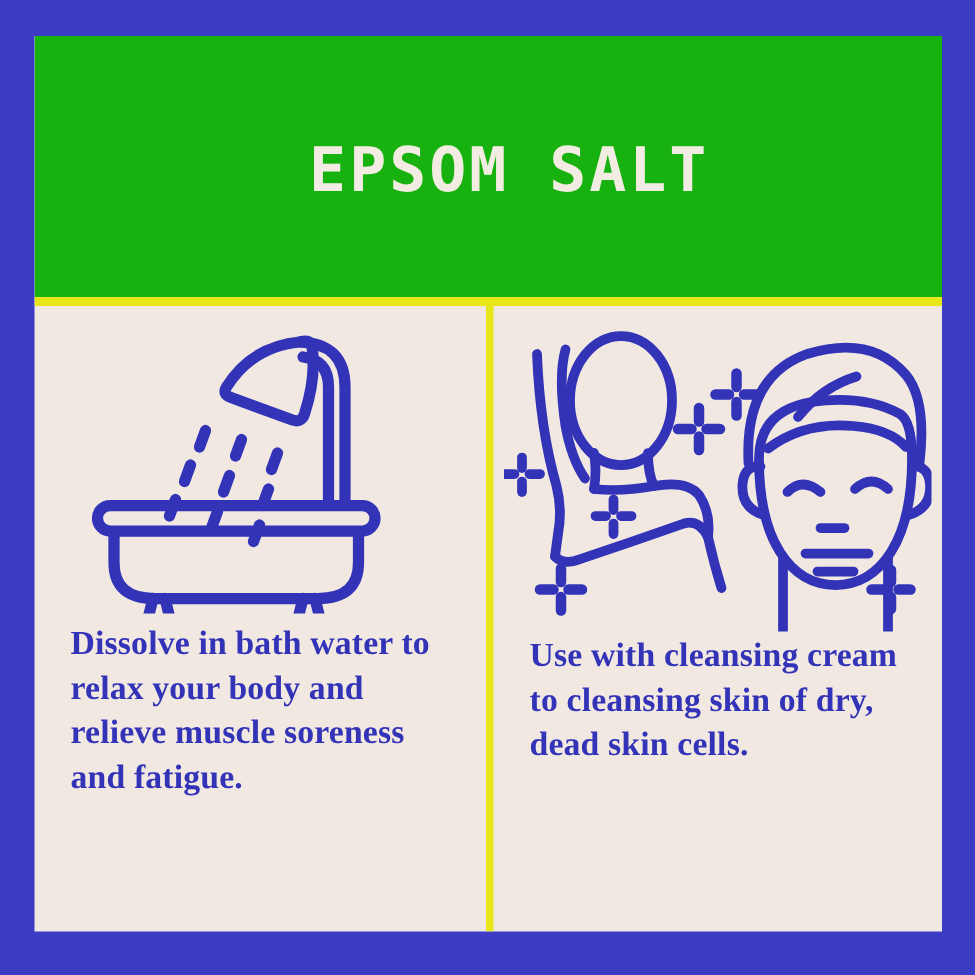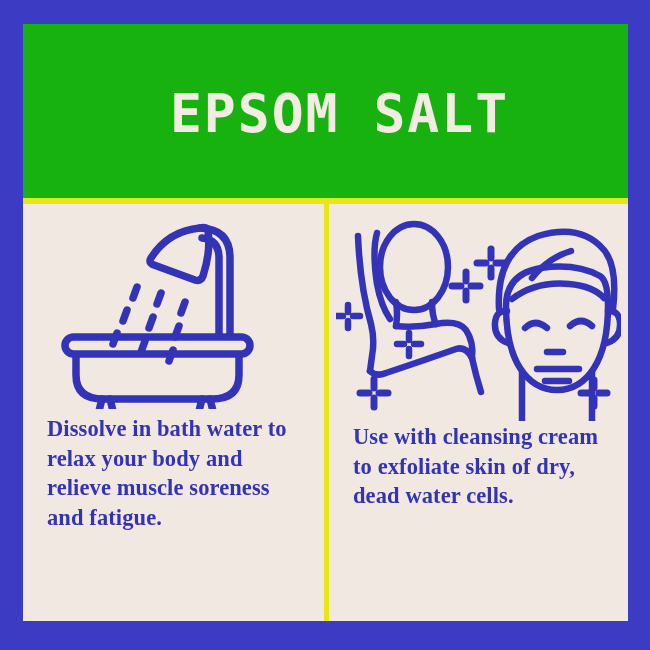--- a/index.html
+++ b/index.html
@@ -67,21 +67,21 @@
   }
   .title-main {
     font-size: 41px;
     letter-spacing: 2px;
   }
   .title-small {
     font-size: 27px;
     letter-spacing: 1px;
   }
   .title-line-2 {
-    font-size: 53px;
+    font-size: 41px;
     letter-spacing: 2px;
     margin-left: 28px;
   }
   
   .rule-h {
     position: absolute;
     left: 0;
     top: 174px;
     width: 605px;
     height: 6px;
@@ -266,18 +266,18 @@
 
             <path d="M201 163 L243 163"></path>
 
             <path d="M209 175 L233 175"></path>
 
             <path d="M186 166 L186 215"></path>
 
             <path d="M256 166 L256 215"></path>
           </svg>
         </div>
-        <div class="panel-caption">Use with cleansing cream to exfoliate skin of dry, dead water cells.</div>
+        <div class="panel-caption">Use with cleansing cream to cleansing skin of dry, dead skin cells.</div>
       </div>
 
     </div>
   </div>
 </div>
 
 </body></html>

